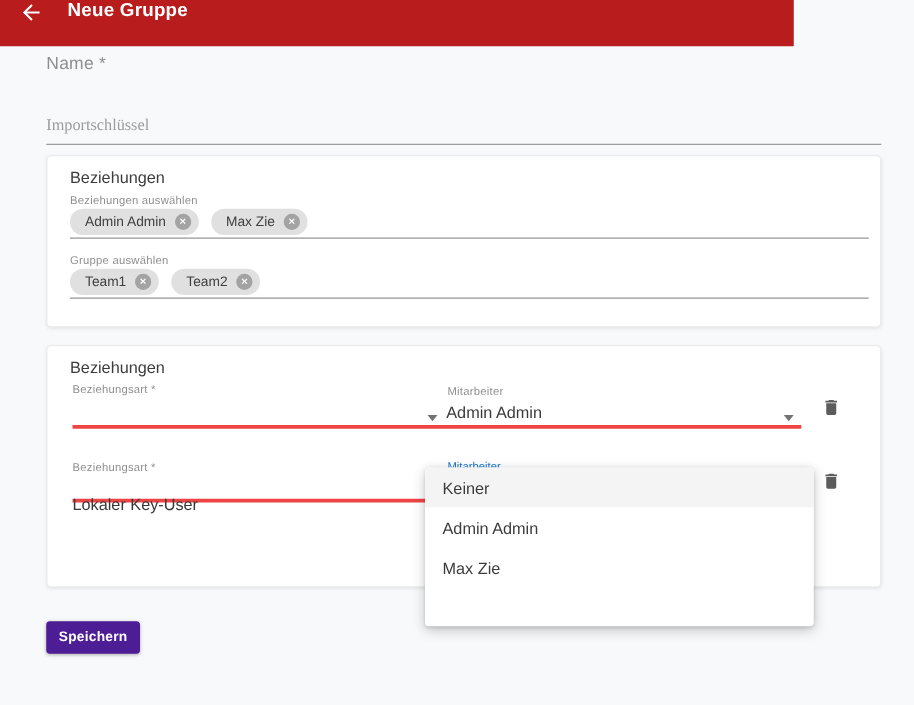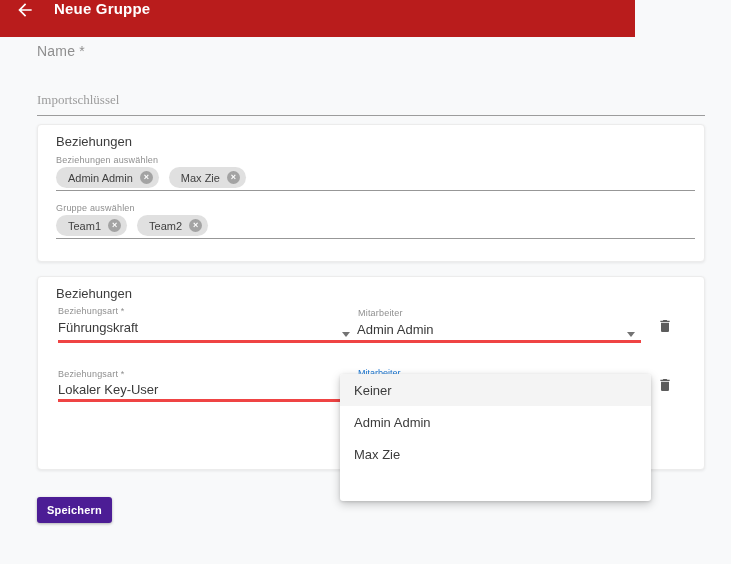--- a/index.html
+++ b/index.html
@@ -148,37 +148,36 @@
     </span>
   </div>
   <div class="hline" style="left:18px; top:113px; width:639px;"></div>
 </section>
 
 <section class="card card-relations">
   <div class="card-title">Beziehungen</div>
 
   <div class="rsel" style="left:20px; top:29px; width:286px; height:37px;">
     <span class="tinylabel">Beziehungsart *</span>
-    <div class="val">Führungskraft</div>
   </div>
   <span class="caret" style="left:304px; top:55px;"></span>
   <div class="rsel" style="left:306px; top:29px; width:297px; height:37px;">
     <span class="tinylabel" style="position:absolute; left:14px; top:2px;">Mitarbeiter</span>
     <div class="val" style="margin-left:13px; margin-top:16px;">Admin Admin</div>
     <span class="caret" style="right:6px; top:26px;"></span>
   </div>
   <span class="trash" style="left:619px; top:40px;">
     <svg viewBox="0 0 24 24">
         <path d="M6 19c0 1.1.9 2 2 2h8c1.1 0 2-.9 2-2V7H6v12zM19 4h-3.5l-1-1h-5l-1 1H5v2h14V4z"></path>
       </svg>
   </span>
 
   <div class="rsel" style="left:20px; top:92px; width:286px; height:33px;">
     <span class="tinylabel">Beziehungsart *</span>
-    <div class="val" style="margin-top:3px;">Lokaler Key-User</div>
+    <div class="val" style="margin-top:17px;">Lokaler Key-User</div>
   </div>
   <span class="emp-label-focused">Mitarbeiter</span>
   <span class="trash" style="left:619px; top:99px;">
     <svg viewBox="0 0 24 24">
         <path d="M6 19c0 1.1.9 2 2 2h8c1.1 0 2-.9 2-2V7H6v12zM19 4h-3.5l-1-1h-5l-1 1H5v2h14V4z"></path>
       </svg>
   </span>
 </section>
 
 <div class="dropdown">

